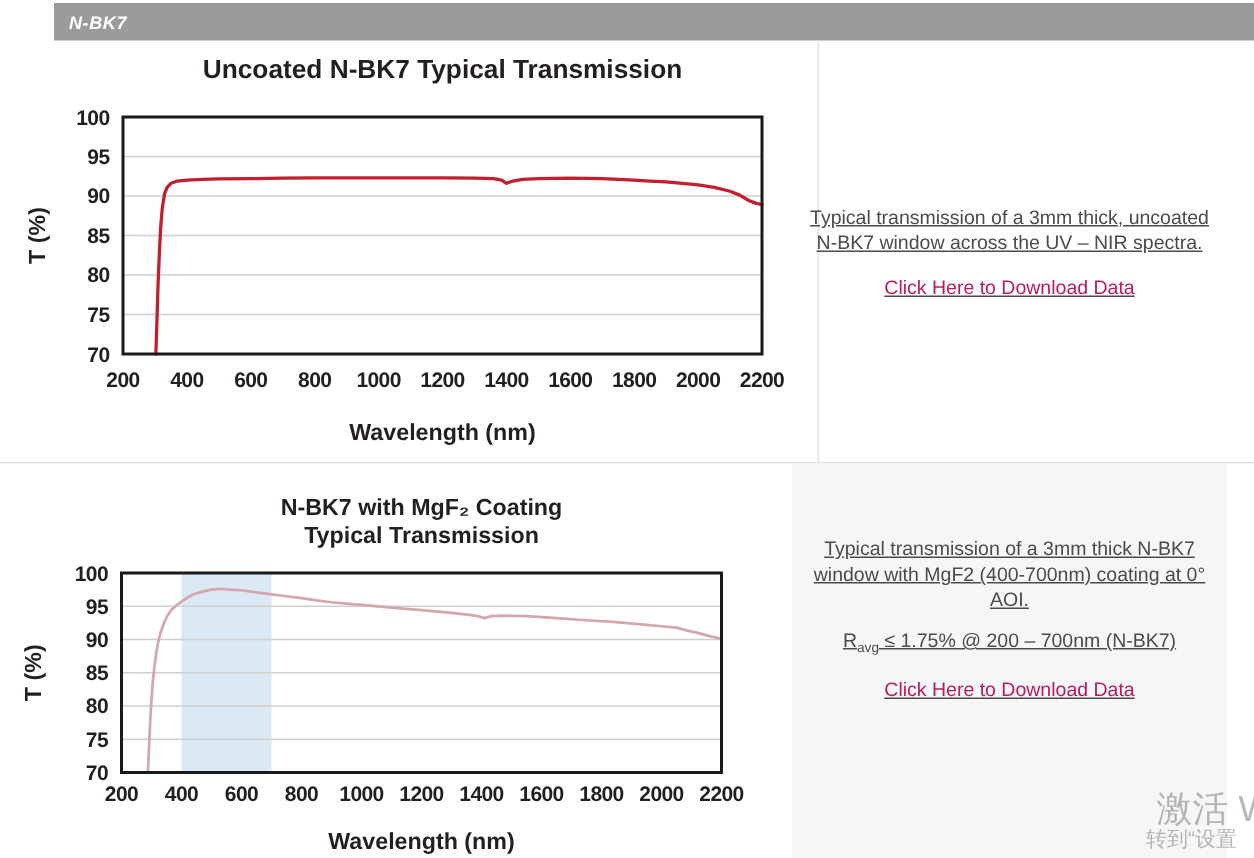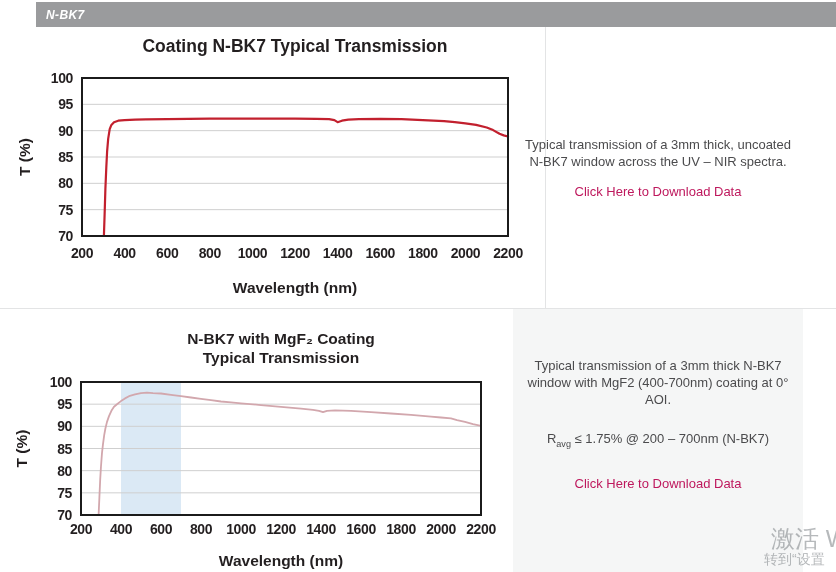--- a/index.html
+++ b/index.html
@@ -16,46 +16,46 @@
   #chart0{top:27px;width:545px;height:282px;}
   #chart1{top:309px;width:545px;height:263px;}
   .chart-title{position:absolute;text-align:center;font-weight:700;color:#231f20;}
   #title0{left:45px;top:36px;width:500px;font-size:17.5px;}
   #title1{left:31px;top:329px;width:500px;font-size:15.5px;line-height:19px;}
   sub{font-size:70%;}
 
   .tick{font:700 14px "Liberation Sans",sans-serif;fill:#231f20;letter-spacing:-0.4px;}
   .axis-label{font:700 15.5px "Liberation Sans",sans-serif;fill:#231f20;}
 
-  .cell{position:absolute;left:513px;width:290px;box-sizing:border-box;
+  .cell{position:absolute;left:528px;width:290px;box-sizing:border-box;
         display:flex;flex-direction:column;align-items:center;
-        color:#4b4b4d;font-size:13px;line-height:17px;text-align:center;}
+        color:#4b4b4d;font-size:13px;line-height:17px;text-align:center;text-decoration:underline;}
   .cell-tr{top:28px;height:280px;justify-content:center;gap:13px;padding:0 6px;}
   .cell-br{top:309px;height:263px;background:#f5f6f6;justify-content:flex-start;
-           gap:22px;padding:48px 6px 0 6px;}
+           gap:10px;padding:48px 6px 0 6px;}
   .cell p{margin:0;}
   a.dl-link{color:#be185d;text-decoration:none;cursor:pointer;font-size:13px;}
 
   .watermark{position:absolute;color:rgba(122,127,132,0.55);white-space:nowrap;}
   .wm1{left:771px;top:523px;font-size:24px;}
   .wm2{left:764px;top:551px;font-size:14px;}
 </style>
 </head>
 <body>
 
 <div class="page">
 
   <div class="tab-bar">
     <span>N-BK7</span>
   </div>
 
   <div class="v-divider"></div>
   <div class="h-divider"></div>
 
-  <div class="chart-title" id="title0">Coating N-BK7 Typical Transmission</div>
+  <div class="chart-title" id="title0">Uncoated N-BK7 Typical Transmission</div>
   <svg class="chart-svg" id="chart0" viewBox="0 0 545 282">
       <line x1="82" y1="182.66666666666669" x2="508" y2="182.66666666666669" stroke="#cfcfcf" stroke-width="1"></line>
       <line x1="82" y1="156.33333333333331" x2="508" y2="156.33333333333331" stroke="#cfcfcf" stroke-width="1"></line>
       <line x1="82" y1="130" x2="508" y2="130" stroke="#cfcfcf" stroke-width="1"></line>
       <line x1="82" y1="103.66666666666666" x2="508" y2="103.66666666666666" stroke="#cfcfcf" stroke-width="1"></line>
       <line x1="82" y1="77.33333333333333" x2="508" y2="77.33333333333333" stroke="#cfcfcf" stroke-width="1"></line>
       <polyline points="103.9,209.0 104.6,187.9 105.4,161.6 106.3,140.5 107.1,124.7 108.2,111.6 109.7,102.1 111.4,97.9 114.0,95.2 118.2,93.7 124.6,93.1 135.3,92.6 145.9,92.3 167.2,92.1 188.5,91.8 209.8,91.6 231.1,91.6 252.4,91.6 273.7,91.6 295.0,91.6 316.3,91.8 329.1,92.1 334.4,93.1 337.6,95.2 341.9,93.7 348.3,92.6 358.9,92.1 380.2,91.8 401.5,92.1 412.2,92.6 422.8,93.1 433.4,93.7 444.1,94.2 454.8,95.2 465.4,96.3 476.1,97.9 486.7,100.5 493.1,103.1 499.5,106.8 503.7,108.4 508.0,109.5" fill="none" stroke="#c2202e" stroke-width="2.2" stroke-linejoin="round" stroke-linecap="round"></polyline>
       <rect x="82" y="51" width="426" height="158" fill="none" stroke="#1b1b1b" stroke-width="2"></rect>
       <text x="82" y="231" text-anchor="middle" class="tick">200</text>
       <text x="124.6" y="231" text-anchor="middle" class="tick">400</text>

